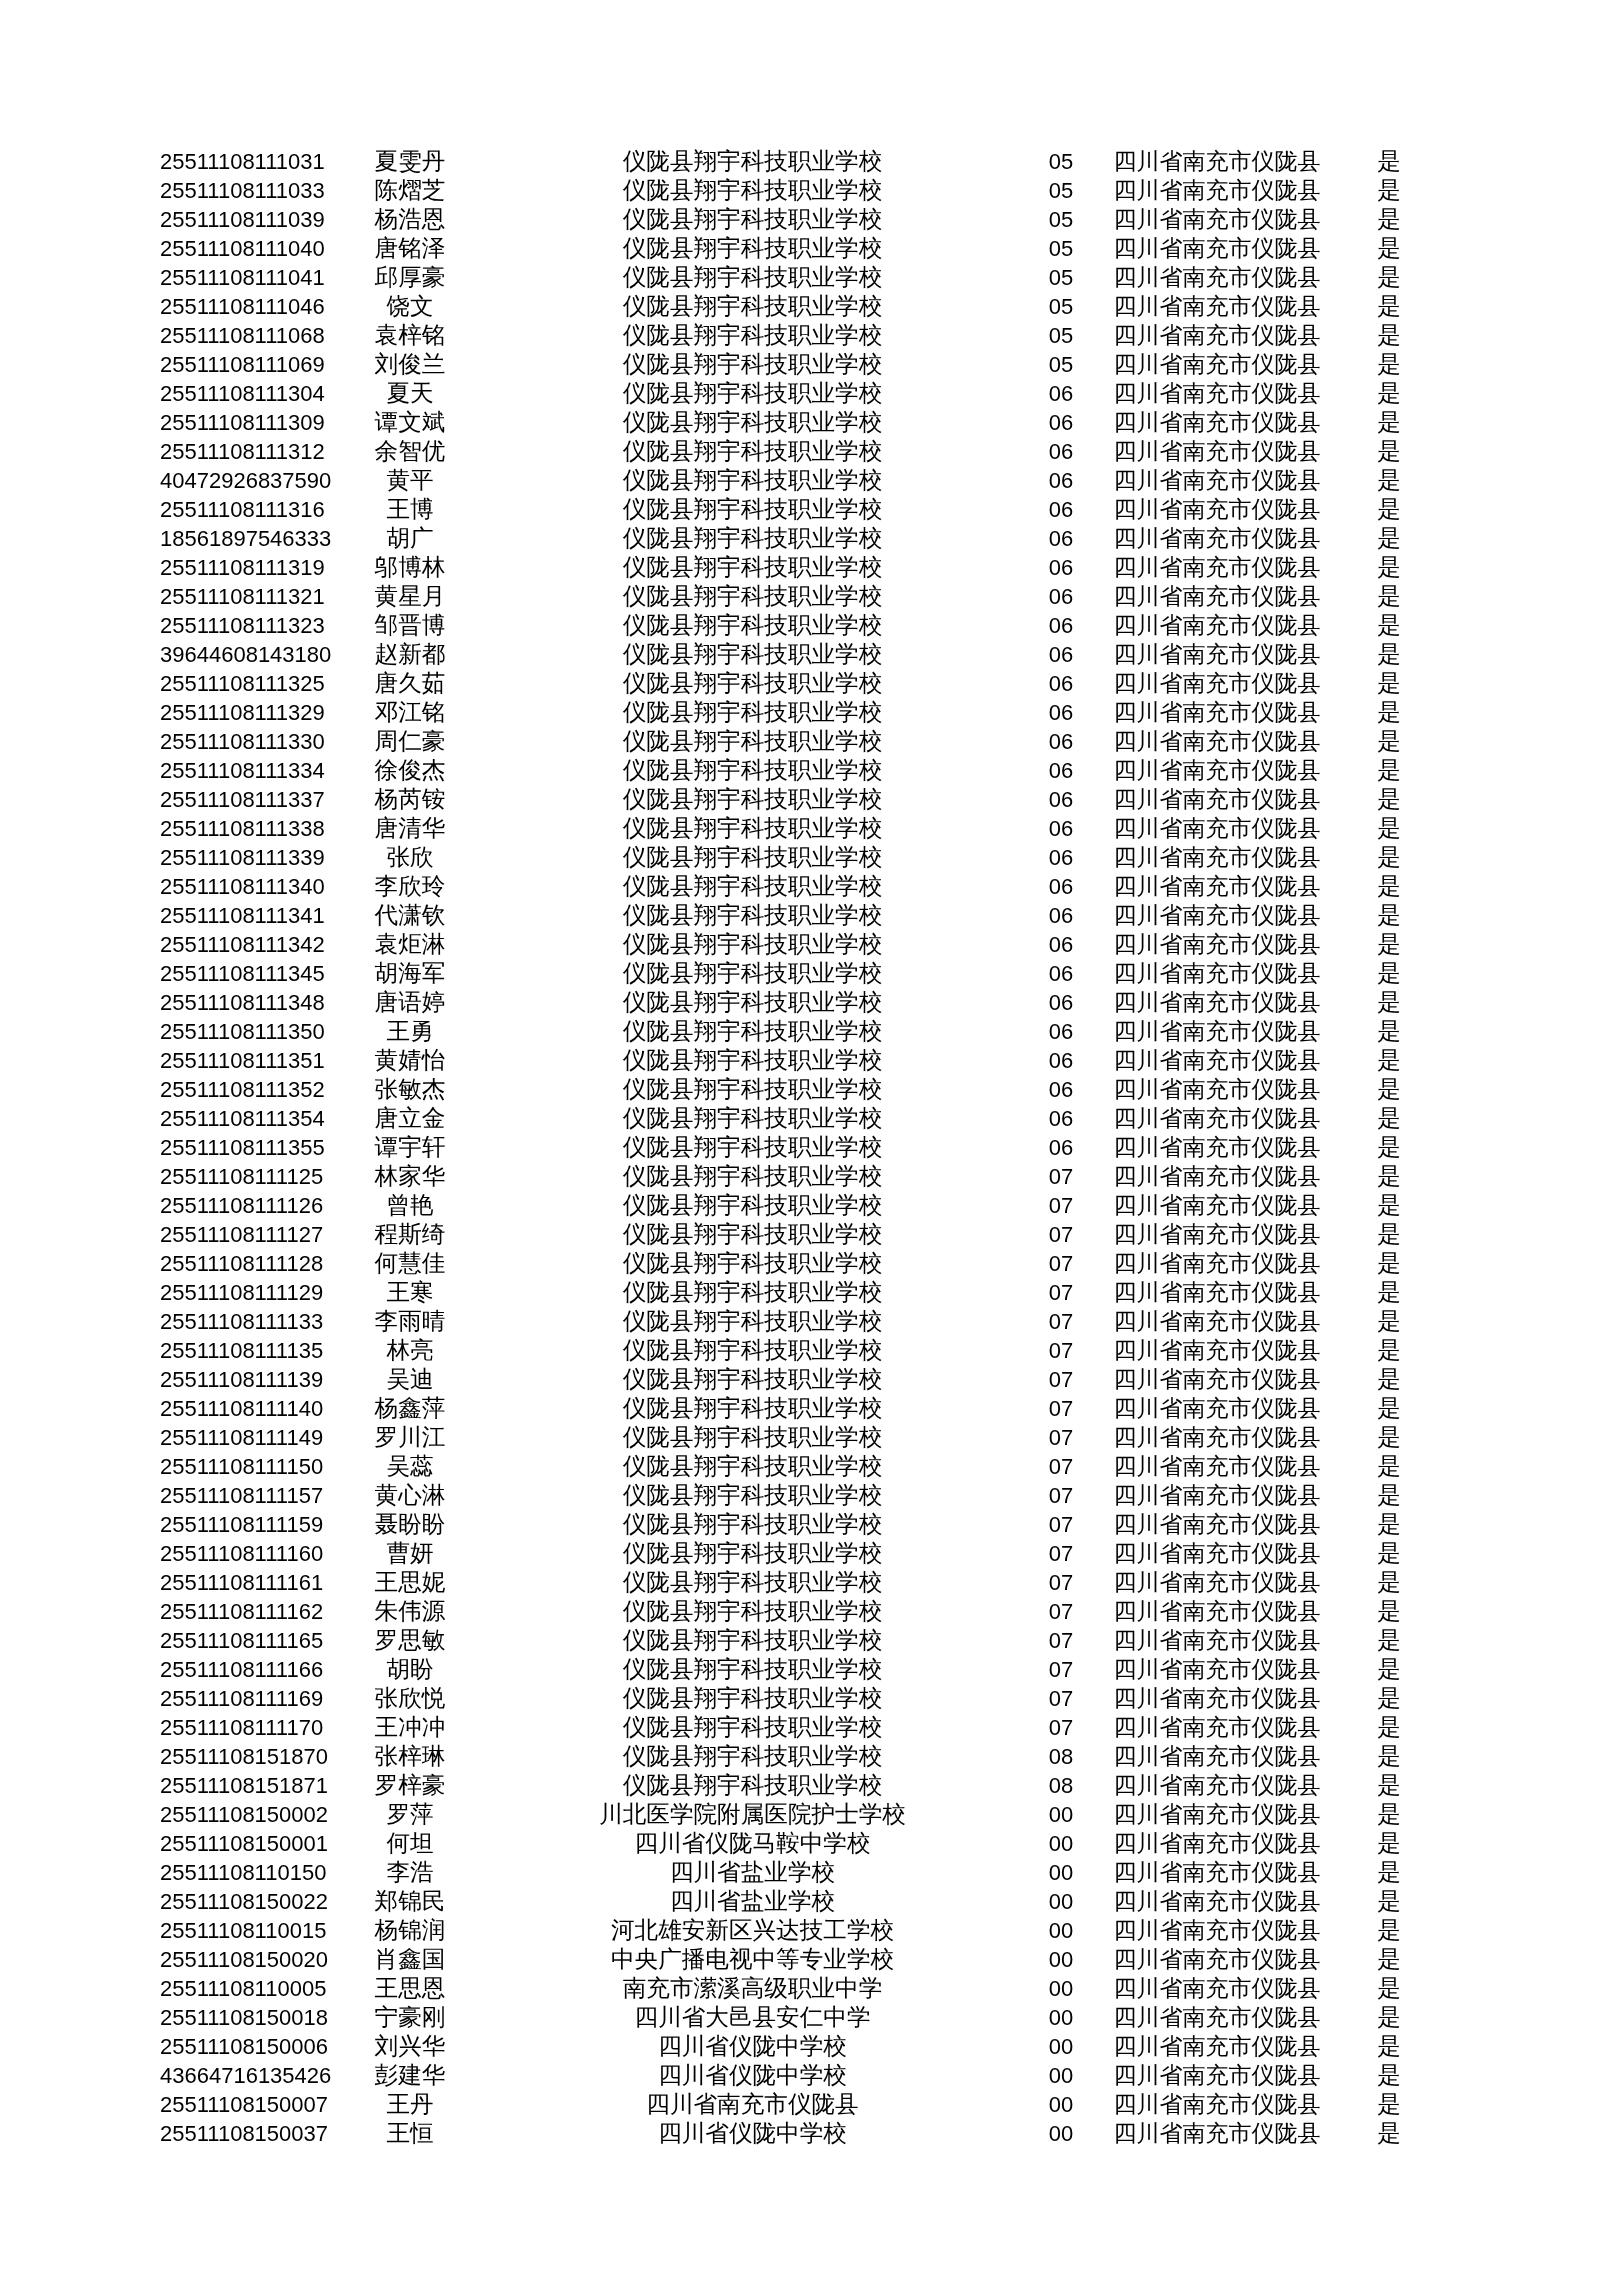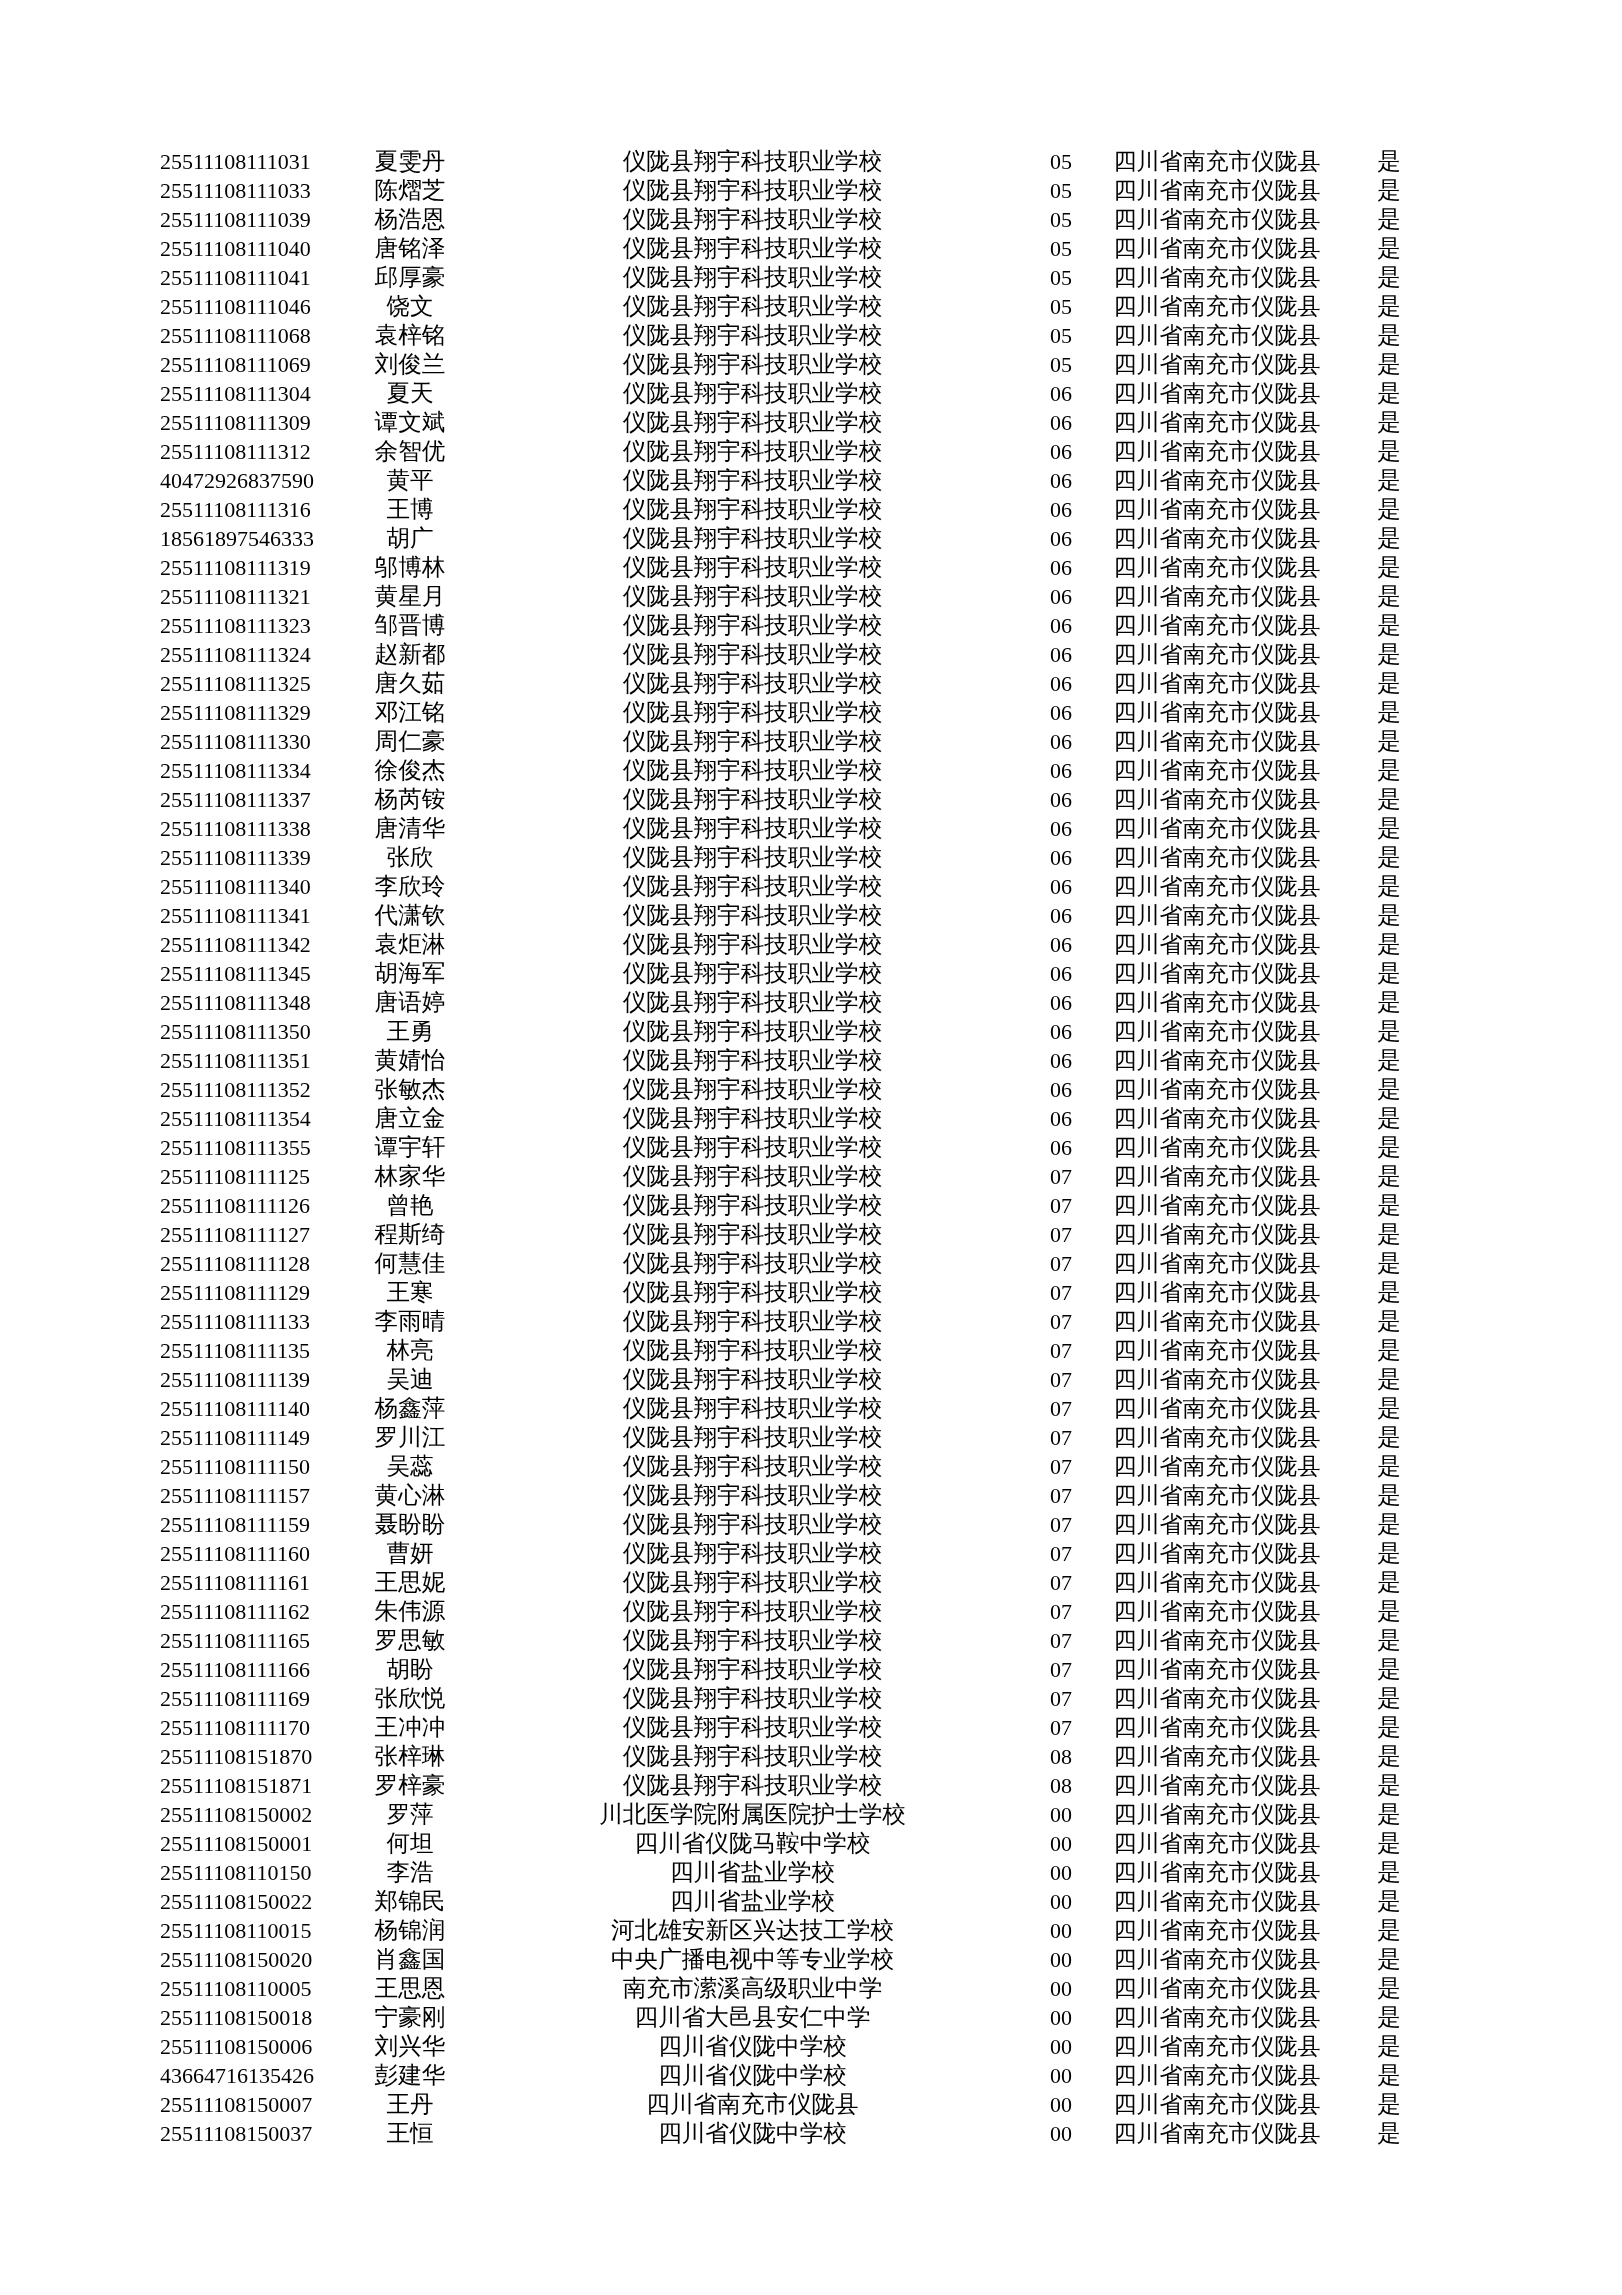--- a/index.html
+++ b/index.html
@@ -14,21 +14,20 @@
     background: #ffffff;
     color: #000000;
     font-family: "Liberation Sans", "DejaVu Sans", sans-serif;
     overflow: hidden;
   }
   #rows {
     position: absolute;
     top: 147px;
     left: 0;
     width: 1364px;
-    font-family: Liberation Serif, serif;
   }
   .row {
     position: relative;
     height: 29px;
     width: 1623px;
   }
   .cell {
     position: absolute;
     top: 0;
     height: 29px;
@@ -225,21 +224,21 @@
   <div class="row">
     <div class="cell id">25511108111323</div>
     <div class="cell name">邹晋博</div>
     <div class="cell school">仪陇县翔宇科技职业学校</div>
     <div class="cell code">06</div>
     <div class="cell region">四川省南充市仪陇县</div>
     <div class="cell yes">是</div>
   </div>
 
   <div class="row">
-    <div class="cell id">25511108111324</div>
+    <div class="cell id">39644608143180</div>
     <div class="cell name">赵新都</div>
     <div class="cell school">仪陇县翔宇科技职业学校</div>
     <div class="cell code">06</div>
     <div class="cell region">四川省南充市仪陇县</div>
     <div class="cell yes">是</div>
   </div>
 
   <div class="row">
     <div class="cell id">25511108111325</div>
     <div class="cell name">唐久茹</div>

